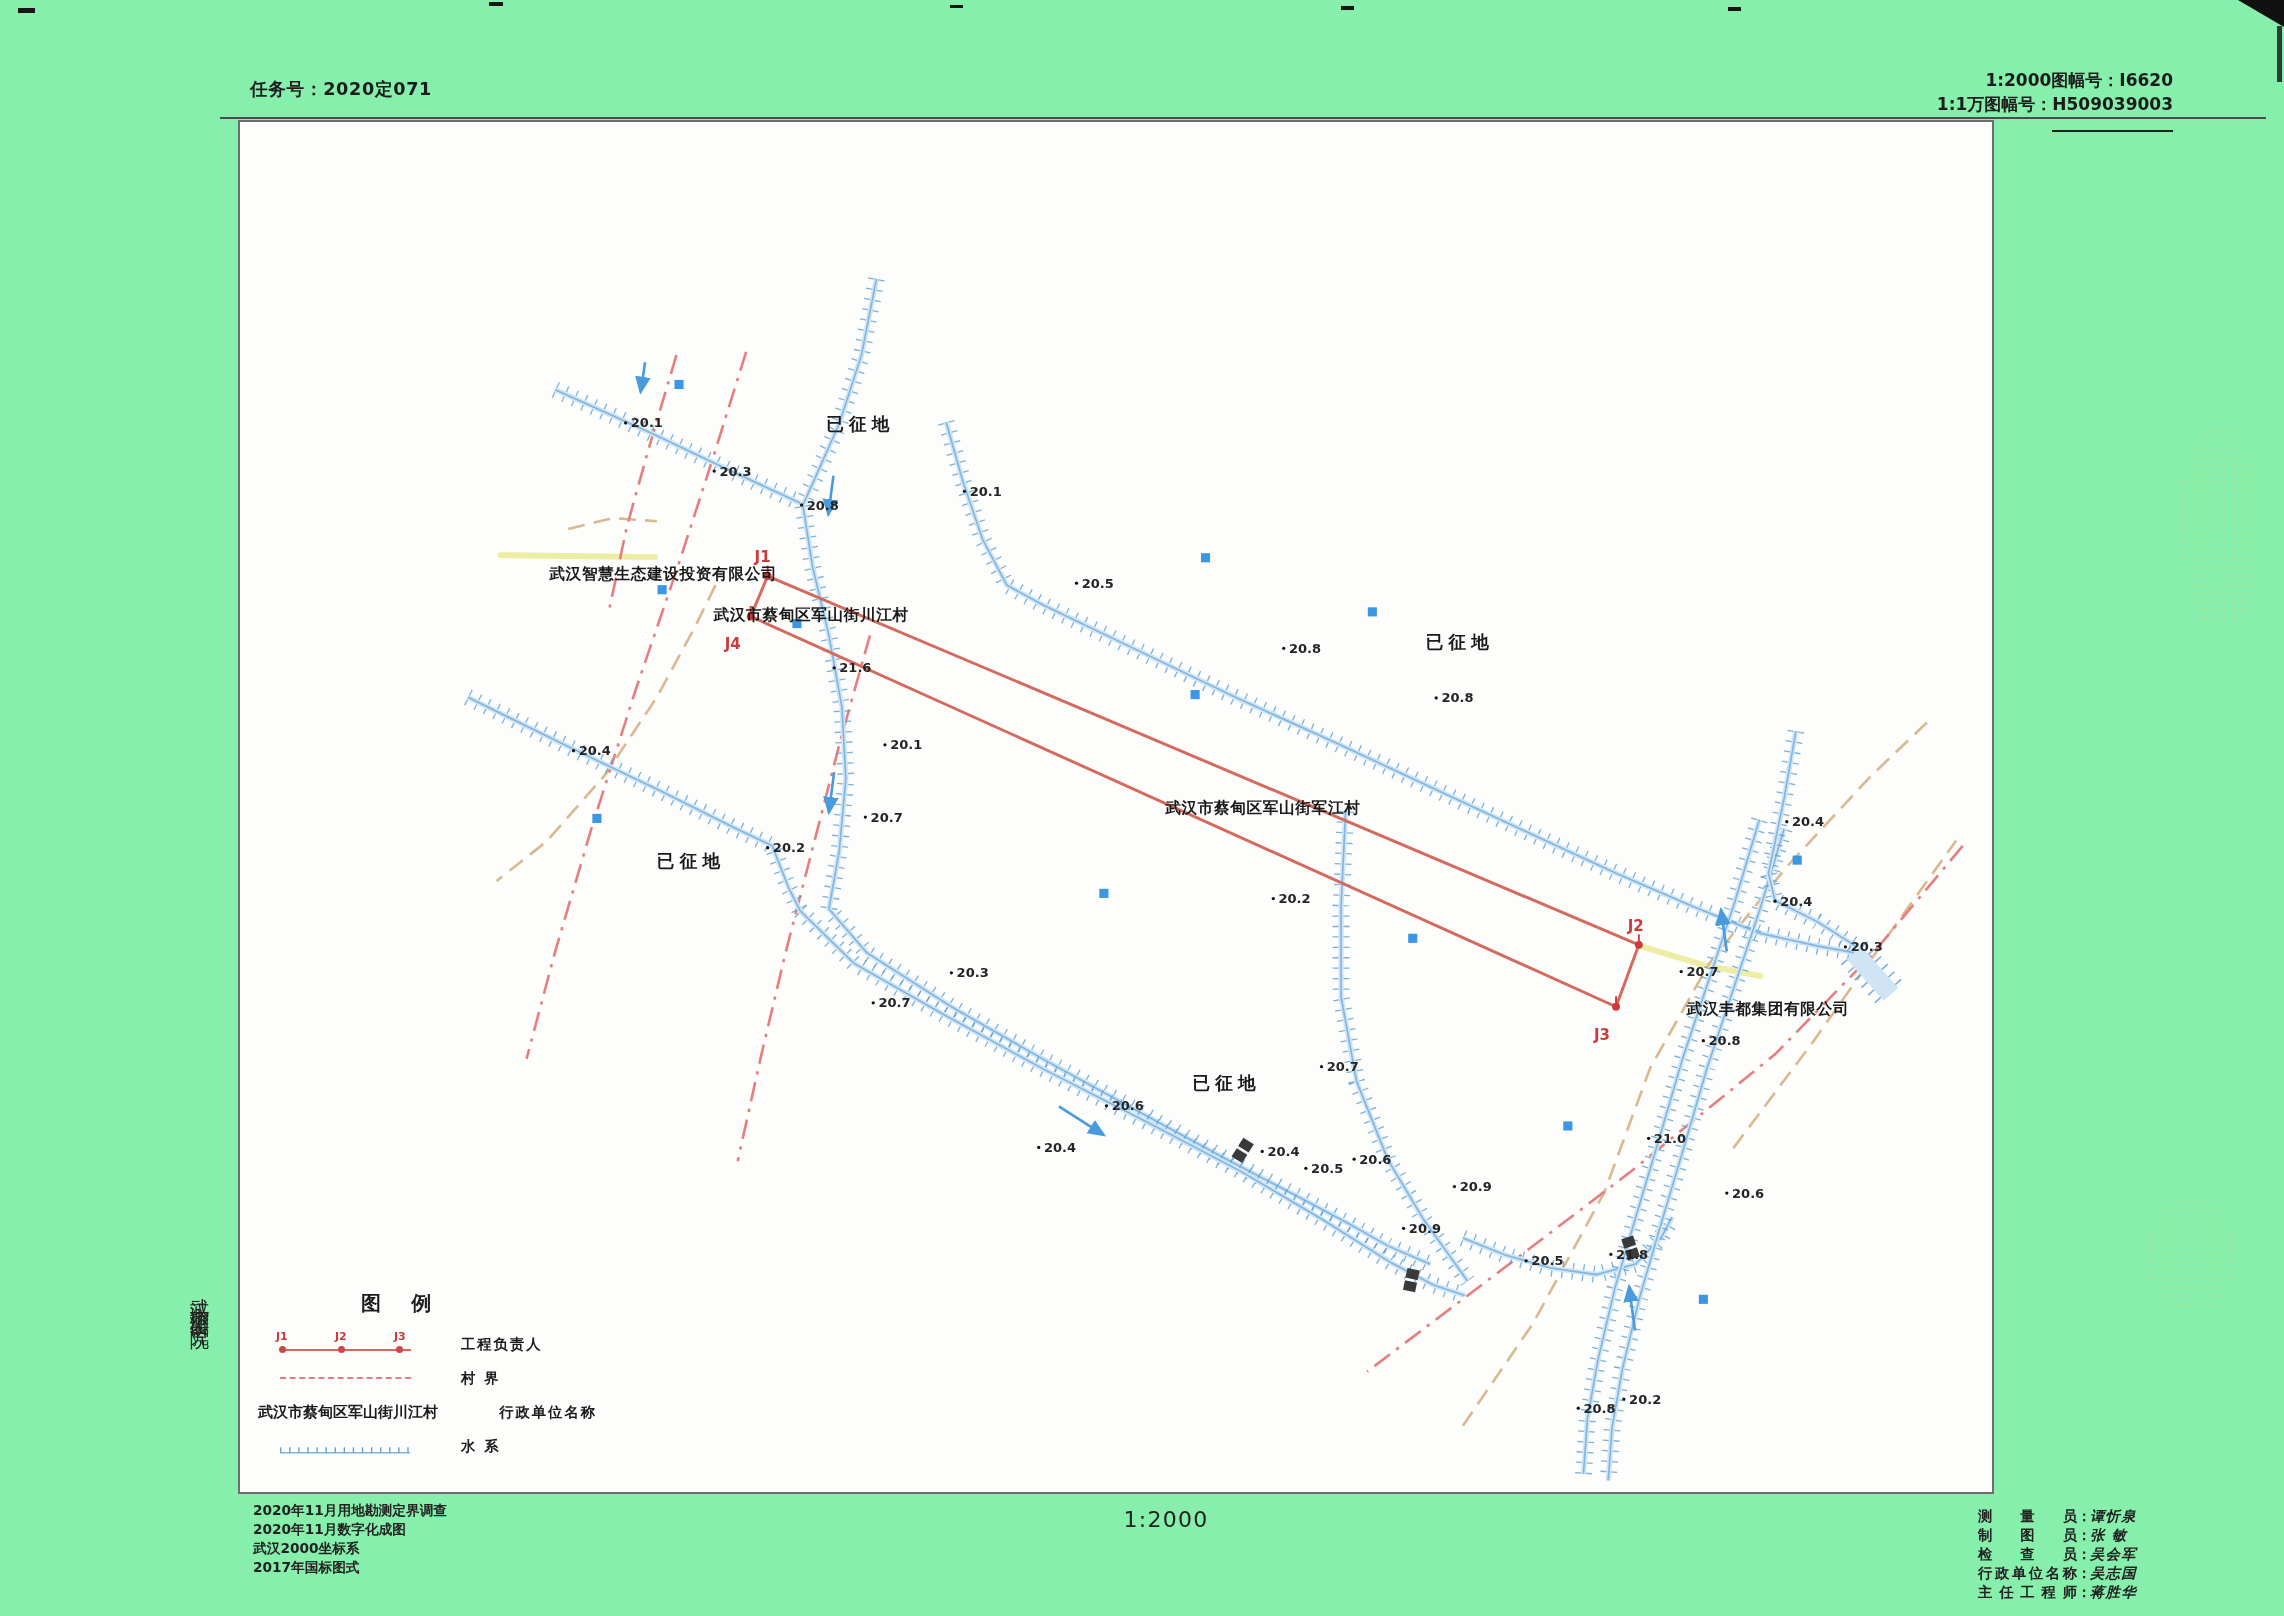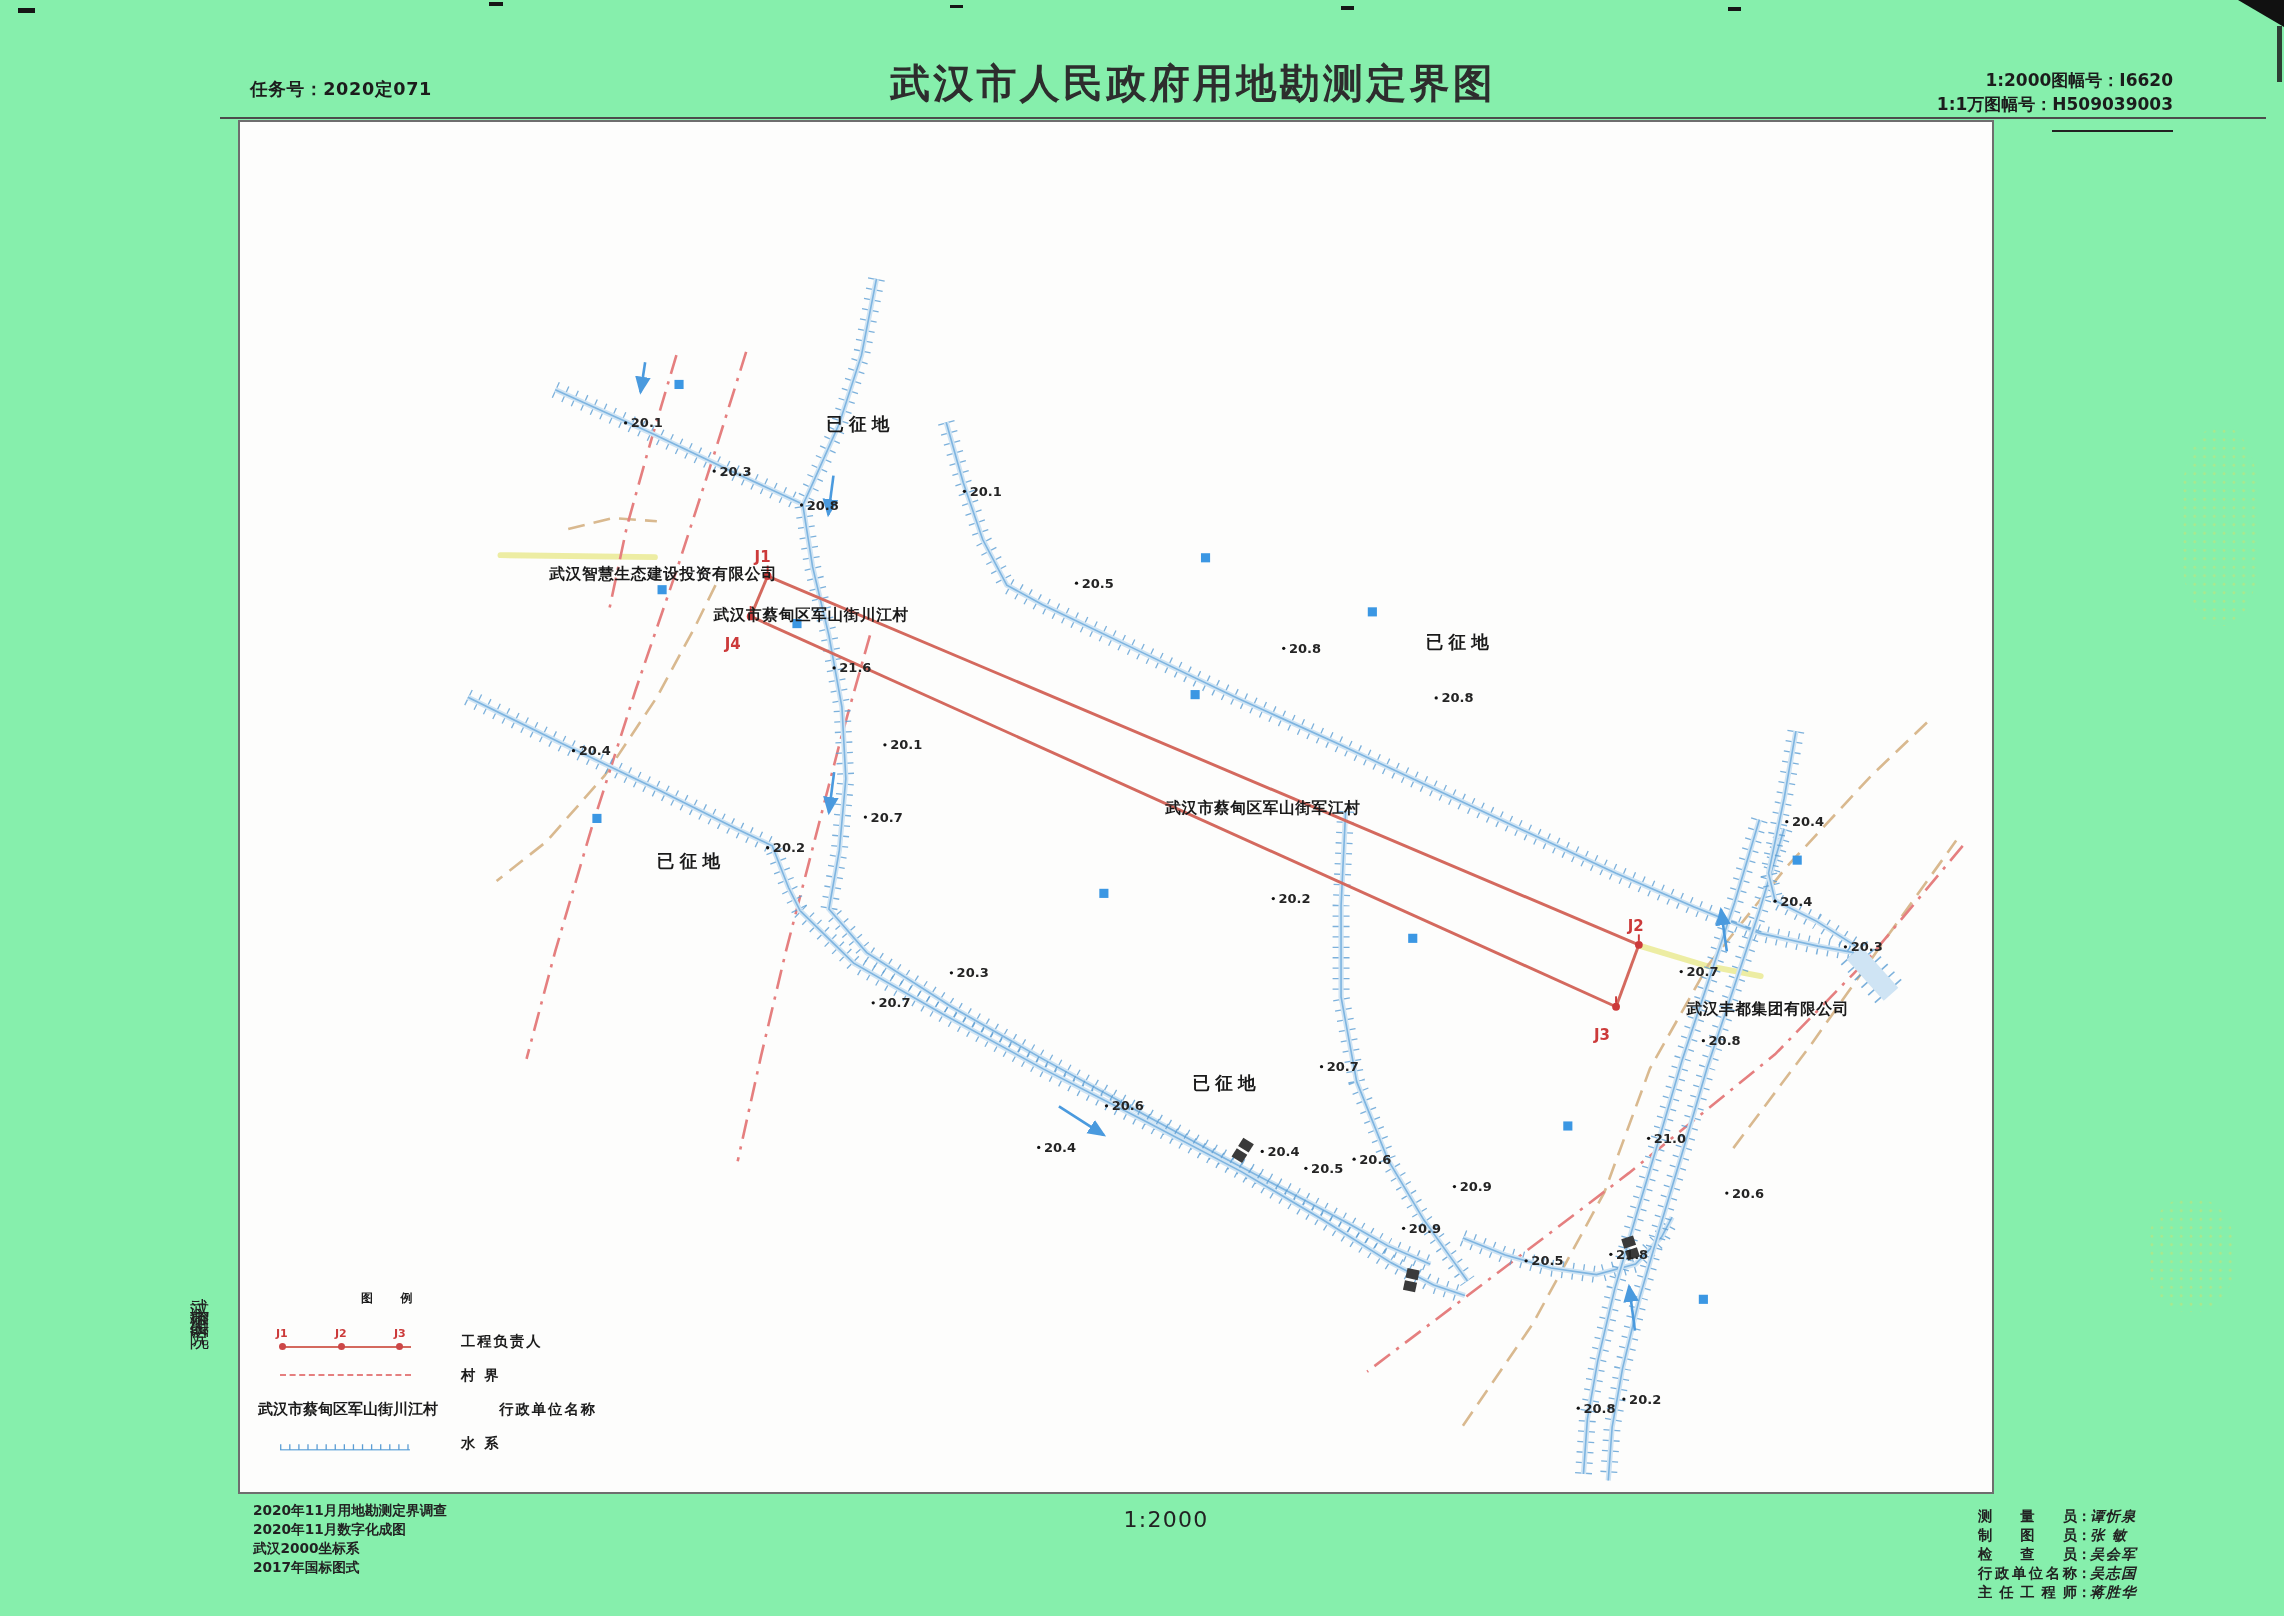--- a/index.html
+++ b/index.html
@@ -23,21 +23,21 @@
   
   .t-area{font-family:"DejaVu Sans",sans-serif; font-size:27px; font-weight:700; letter-spacing:8px; fill:#1a1a1a;}
   .t-name{font-family:"DejaVu Sans",sans-serif; font-size:24px; font-weight:700; letter-spacing:1px; fill:#1a1a1a;}
   .t-elev{font-family:"DejaVu Sans",sans-serif; font-size:20px; font-weight:600; fill:#242424;}
   .t-j{font-family:"DejaVu Sans",sans-serif; font-size:23px; font-weight:700; fill:#cc3a3a;}
   
   .agency{position:absolute; left:186px; top:1282px; writing-mode:vertical-rl; text-orientation:upright;
     font-size:19.5px; letter-spacing:4.6px; font-weight:500; color:#222;}
   
   .legend{position:absolute; left:258px; top:1290px; width:339px;}
-  .legend-title{font-size:12px; font-weight:700; letter-spacing:11.7px; margin-left:103px; margin-bottom:17px;}
+  .legend-title{font-size:20px; font-weight:700; letter-spacing:11.7px; margin-left:103px; margin-bottom:10px;}
   .legend-row{position:relative; height:34px; display:flex; align-items:center;}
   .legend-sample{position:relative; width:163px; height:30px; flex:0 0 163px;}
   .legend-label{font-size:14.3px; font-weight:700; letter-spacing:2px; margin-left:40px; white-space:nowrap;}
   .leg-survey-line{position:absolute; left:22px; right:10.4px; top:20px; height:2px; background:#d4695e;}
   .leg-dot{position:absolute; top:17px; width:7.2px; height:7.2px; border-radius:50%; background:#cc4747;}
   .leg-jlbl{position:absolute; top:1.3px; font-size:11px; font-weight:700; color:#cc3a3a;}
   .leg-village{position:absolute; left:22px; right:10.4px; top:14.3px; border-top:2.6px dashed #e57f7f;}
   .leg-admin{font-size:15px; font-weight:700; white-space:nowrap; letter-spacing:0px;}
   .leg-water{position:absolute; left:22px; right:10.4px; top:14.3px;}
   
@@ -66,21 +66,20 @@
   <div class="streak"></div>
   <div class="art" style="left:489px;top:2px;width:14.3px;height:3.9px;"></div>
   <div class="art" style="left:950px;top:4.6px;width:13px;height:3.9px;"></div>
   <div class="art" style="left:1341px;top:5.9px;width:13px;height:3.9px;"></div>
   <div class="art" style="left:1728px;top:7.2px;width:13px;height:3.9px;"></div>
   <div class="art" style="left:18px;top:7.8px;width:17px;height:5.2px;"></div>
   <div class="speckle" style="left:2180px;top:427px;width:81px;height:199px;"></div>
   <div class="speckle" style="left:2147px;top:1198px;width:88px;height:114px;"></div>
 
   <div class="task-no">任务号：2020定071</div>
-  <div class="title">武汉市人民政府用地勘测定界图</div>
   <div class="sheet-nos">
     <div><span>1:2000图幅号：</span><span>I6620</span></div>
     <div><span>1:1万图幅号：</span><span class="sheet-underline">H509039003</span></div>
   </div>
   <div class="header-rule"></div>
 
   <div class="frame"></div>
   <svg id="map-svg" class="map-svg" width="2284" height="1616" viewBox="0 0 3505 2480">
       <defs>
         <marker id="ah" markerWidth="9" markerHeight="9" refX="6" refY="3" orient="auto">

